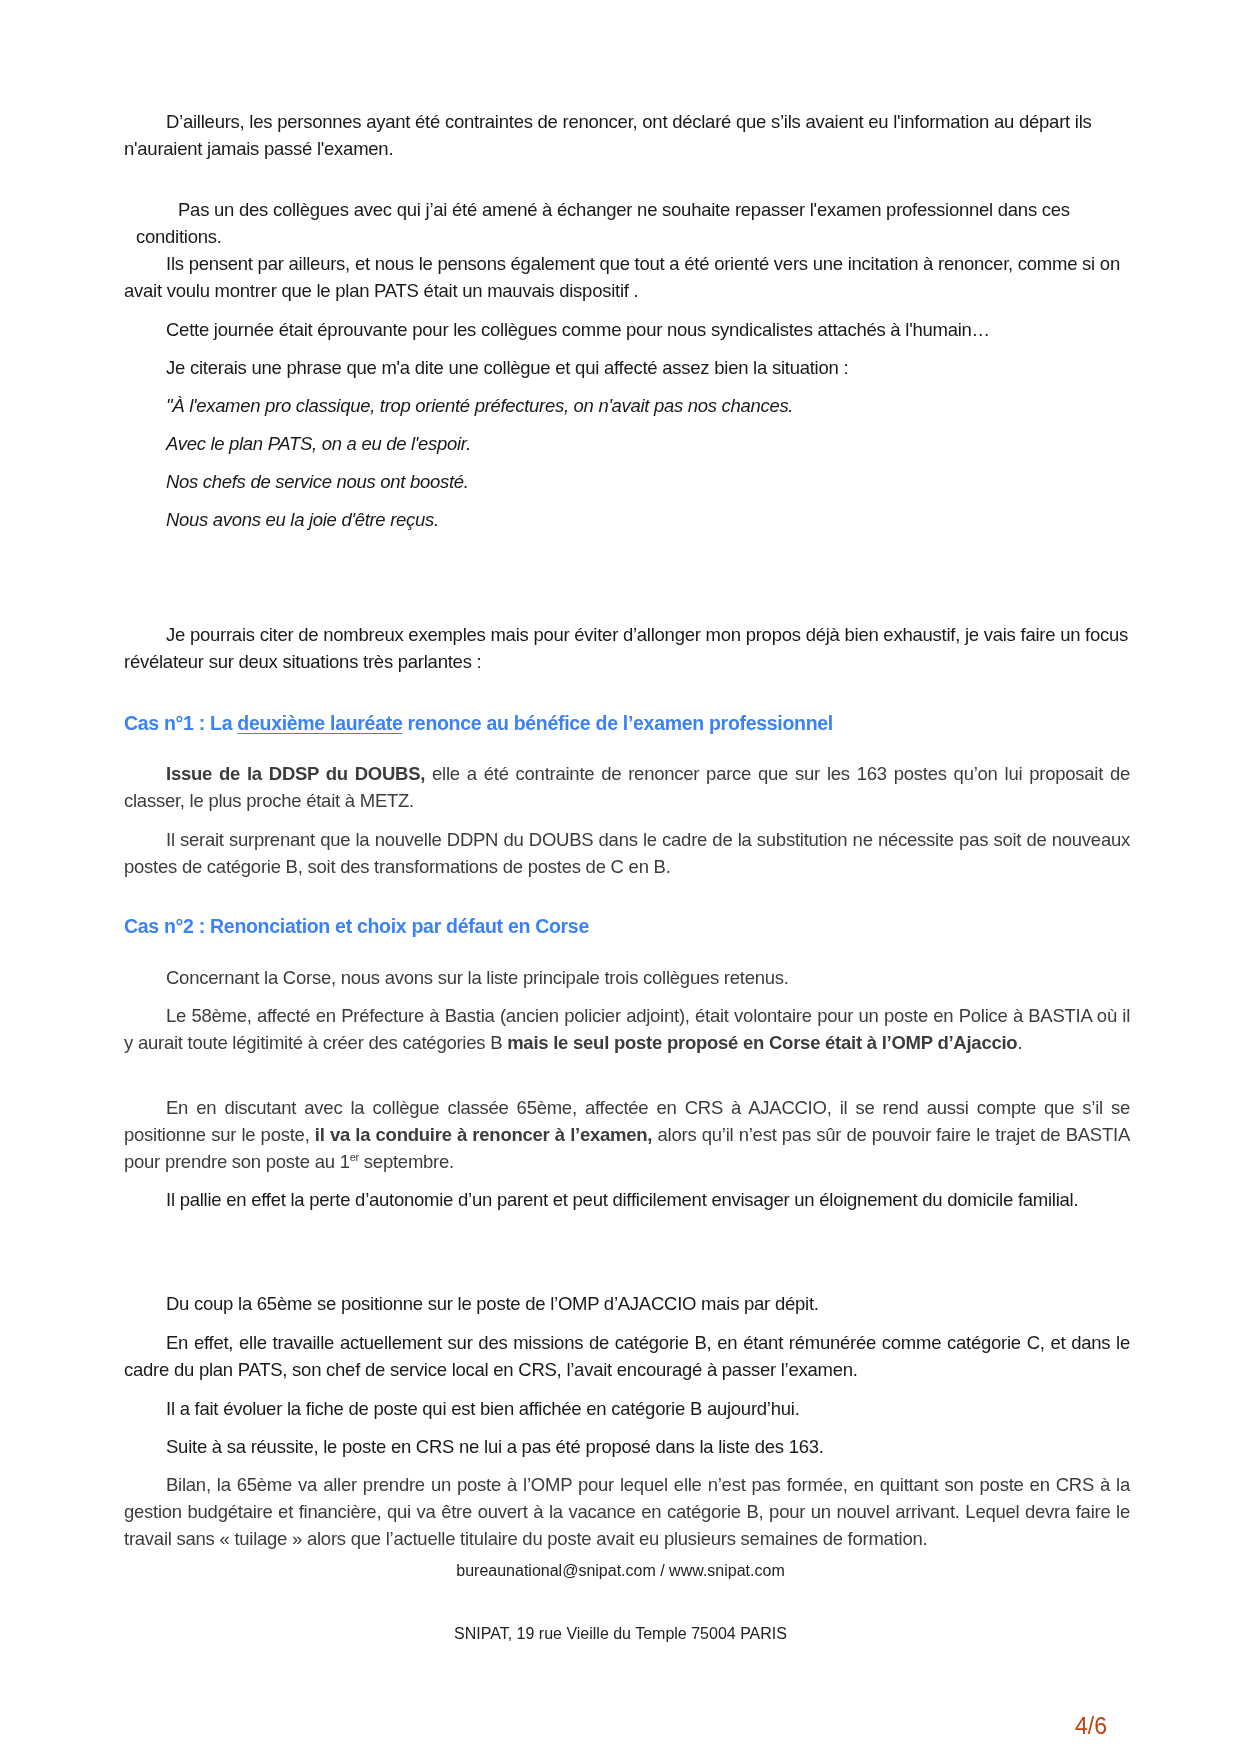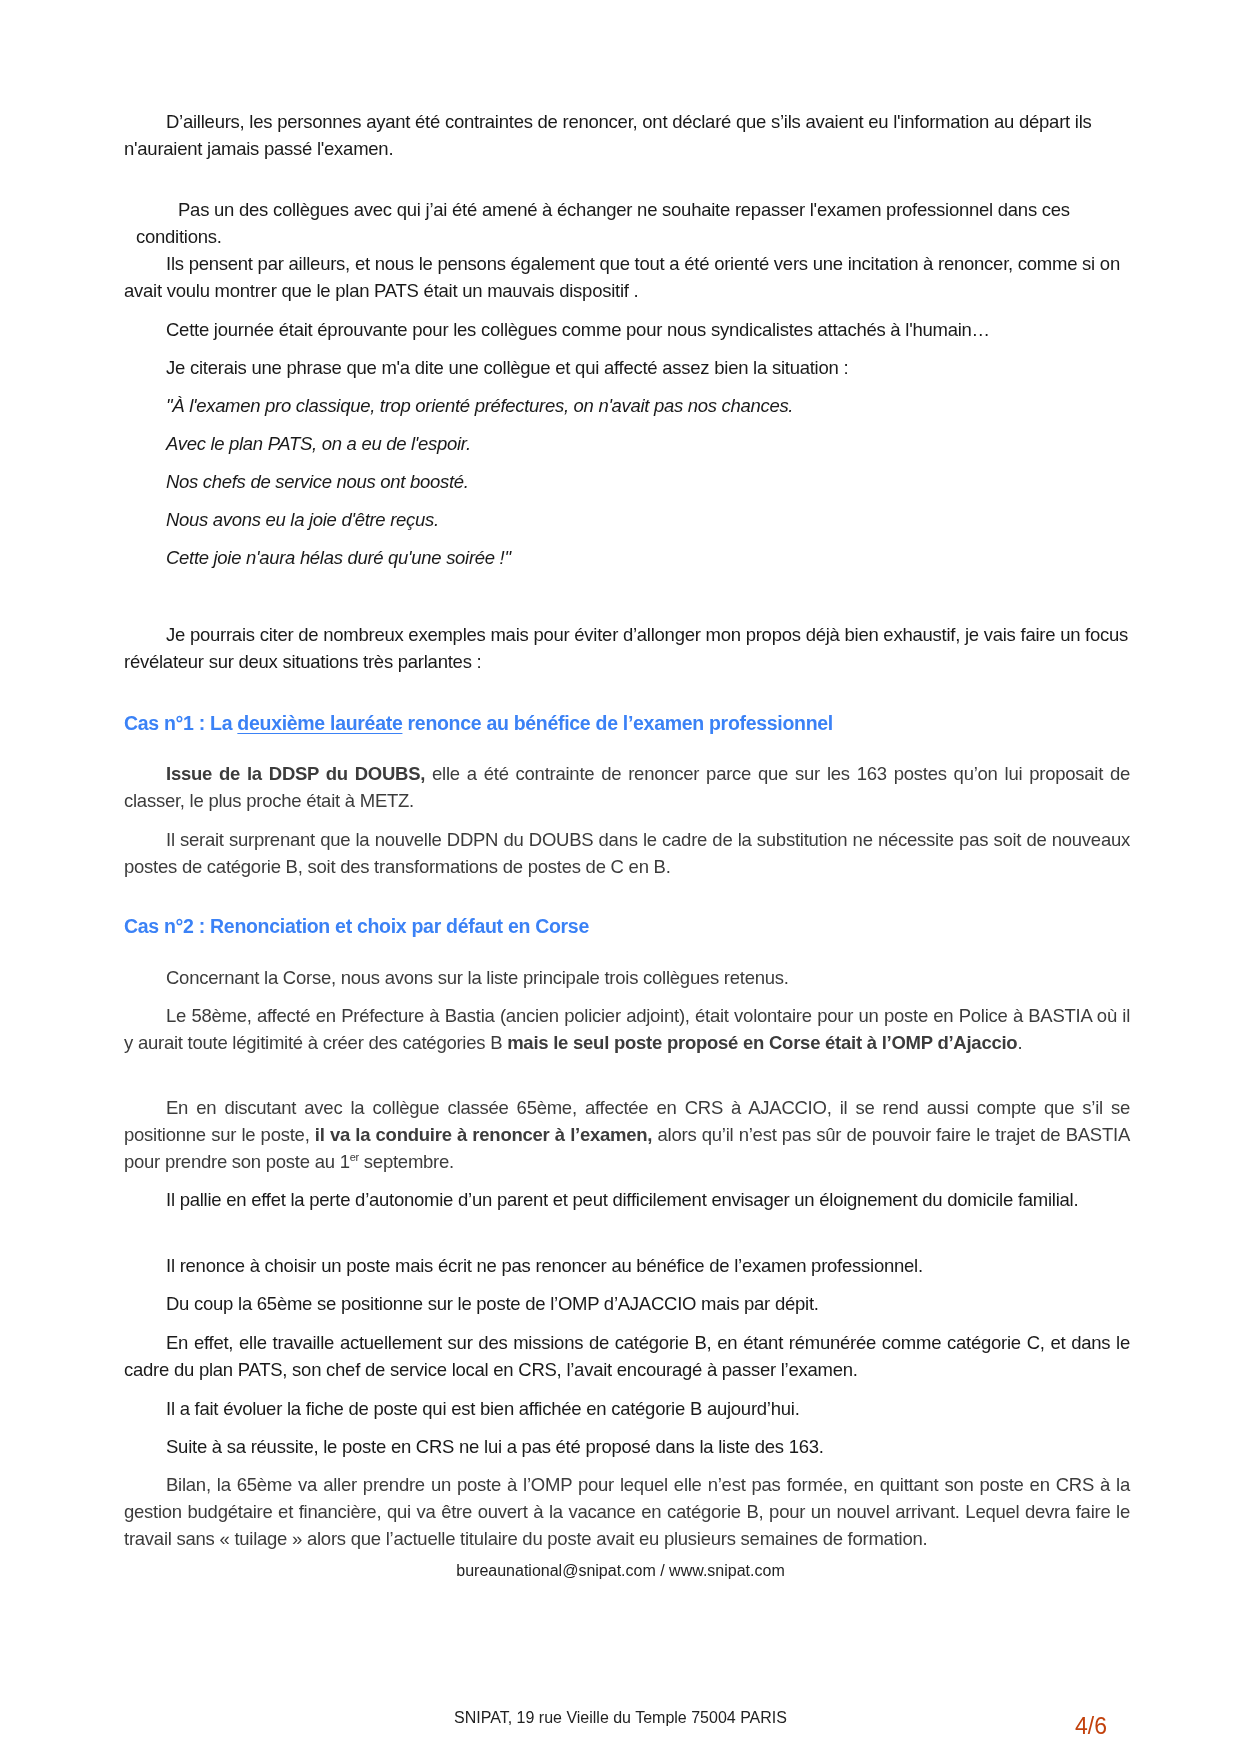--- a/index.html
+++ b/index.html
@@ -27,41 +27,39 @@
   <p class="para ind" style="top:108px;margin:0;">D’ailleurs, les personnes ayant été contraintes de renoncer,  ont déclaré que s’ils avaient eu l'information au départ ils n'auraient jamais passé l'examen.</p>
   <p class="para ind" style="top:184px;margin:12px;">Pas un des collègues avec qui j’ai été amené à échanger ne souhaite repasser l'examen professionnel dans ces conditions.</p>
   <p class="para ind" style="top:250px;margin:0;">Ils pensent par ailleurs, et nous le pensons également que tout a été orienté vers une incitation à renoncer, comme si on avait voulu montrer que le plan PATS était un mauvais dispositif .</p>
   <p class="para ind" style="top:316px;margin:0;">Cette journée était éprouvante pour les collègues comme pour nous syndicalistes attachés à l'humain…</p>
   <p class="para ind" style="top:354px;margin:0;">Je citerais une phrase que m'a dite une collègue et qui affecté assez bien la situation :</p>
 
   <div class="quote" style="top:392px;">"À l'examen pro classique, trop orienté préfectures, on n'avait pas nos chances.</div>
   <div class="quote" style="top:430px;">Avec le plan PATS, on a eu de l'espoir.</div>
   <div class="quote" style="top:468px;">Nos chefs de service nous ont boosté.</div>
   <div class="quote" style="top:506px;">Nous avons eu la joie d'être reçus.</div>
-  <div class="quote" style="top:544px;">Cette joie n'aura hélas duré qu'une soirée !"</div>
 
   <p class="para ind" style="top:621px;margin:0;">Je pourrais citer de nombreux exemples mais pour éviter d’allonger mon propos déjà bien exhaustif, je vais faire un focus révélateur sur deux situations très parlantes :</p>
 
   <div class="heading" style="top:709px;">
     <span>Cas n°1 : La </span><u>deuxième lauréate</u><span> renonce au bénéfice de l’examen professionnel</span>
   </div>
 
   <p class="para ind just gray" style="top:760px;margin:0;"><b>Issue de la DDSP du DOUBS,</b><span> elle a été contrainte de renoncer parce que sur les 163 postes qu’on lui proposait de classer, le plus proche était à METZ.</span></p>
   <p class="para ind just gray" style="top:826px;margin:0;">Il serait surprenant que la nouvelle DDPN du DOUBS dans le cadre de la substitution ne nécessite pas soit de nouveaux postes de catégorie B, soit des transformations de postes de C en B.</p>
 
   <div class="heading" style="top:912px;">Cas n°2 : Renonciation et choix par défaut en Corse</div>
 
   <p class="para ind gray" style="top:964px;margin:0;">Concernant la Corse, nous avons sur la liste principale trois collègues retenus.</p>
   <p class="para ind just gray" style="top:1002px;margin:0;"><span>Le 58ème, affecté en Préfecture à Bastia (ancien policier adjoint), était volontaire pour un poste en Police à BASTIA où il y aurait toute légitimité à créer des catégories B </span><b>mais le seul poste proposé en Corse était à l’OMP d’Ajaccio</b><span>.</span></p>
   <p class="para ind just gray" style="top:1094px;margin:0;"><span>En en discutant avec la collègue classée 65ème, affectée en CRS à AJACCIO, il se rend aussi compte que s’il se positionne sur le poste, </span><b>il va la conduire à renoncer à l’examen,</b><span> alors qu’il n’est pas sûr de pouvoir faire le trajet de BASTIA pour prendre son poste au 1</span><sup>er</sup><span> septembre.</span></p>
   <p class="para ind just" style="top:1186px;margin:0;">Il pallie en effet la perte d’autonomie d’un parent et peut difficilement envisager un éloignement du domicile familial.</p>
-  <p class="para ind" style="top:1252px;margin:0;">Il renonce à choisir un poste mais écrit ne pas renoncer au bénéfice de l’examen professionnel.</p>
   <p class="para ind" style="top:1290px;margin:0;">Du coup la 65ème se positionne sur le poste de l’OMP d’AJACCIO mais par dépit.</p>
   <p class="para ind just" style="top:1329px;margin:0;">En effet, elle travaille actuellement sur des missions de catégorie B, en étant rémunérée comme catégorie C, et dans le cadre du plan PATS, son chef de service local en CRS, l’avait encouragé à passer l’examen.</p>
   <p class="para ind" style="top:1395px;margin:0;">Il a fait évoluer la fiche de poste qui est bien affichée en catégorie B aujourd’hui.</p>
   <p class="para ind" style="top:1433px;margin:0;">Suite à sa réussite, le poste en CRS ne lui a pas été proposé dans la liste des 163.</p>
   <p class="para ind just gray" style="top:1471px;margin:0;">Bilan, la 65ème va aller prendre un poste à l’OMP pour lequel elle n’est pas formée, en quittant son poste en CRS à la gestion budgétaire et financière, qui va être ouvert à la vacance en catégorie B, pour un nouvel arrivant. Lequel devra faire le travail sans « tuilage » alors que l’actuelle titulaire du poste avait eu plusieurs semaines de formation.</p>
 
-  <div class="footer" style="top:1708px;">SNIPAT, 19 rue Vieille du Temple 75004 PARIS</div>
+  <div class="footer" style="top:1624px;">SNIPAT, 19 rue Vieille du Temple 75004 PARIS</div>
   <div class="footer" style="top:1561px;">bureaunational@snipat.com / www.snipat.com</div>
   <div class="pagenum">4/6</div>
 
 </div>
 
 </body></html>

